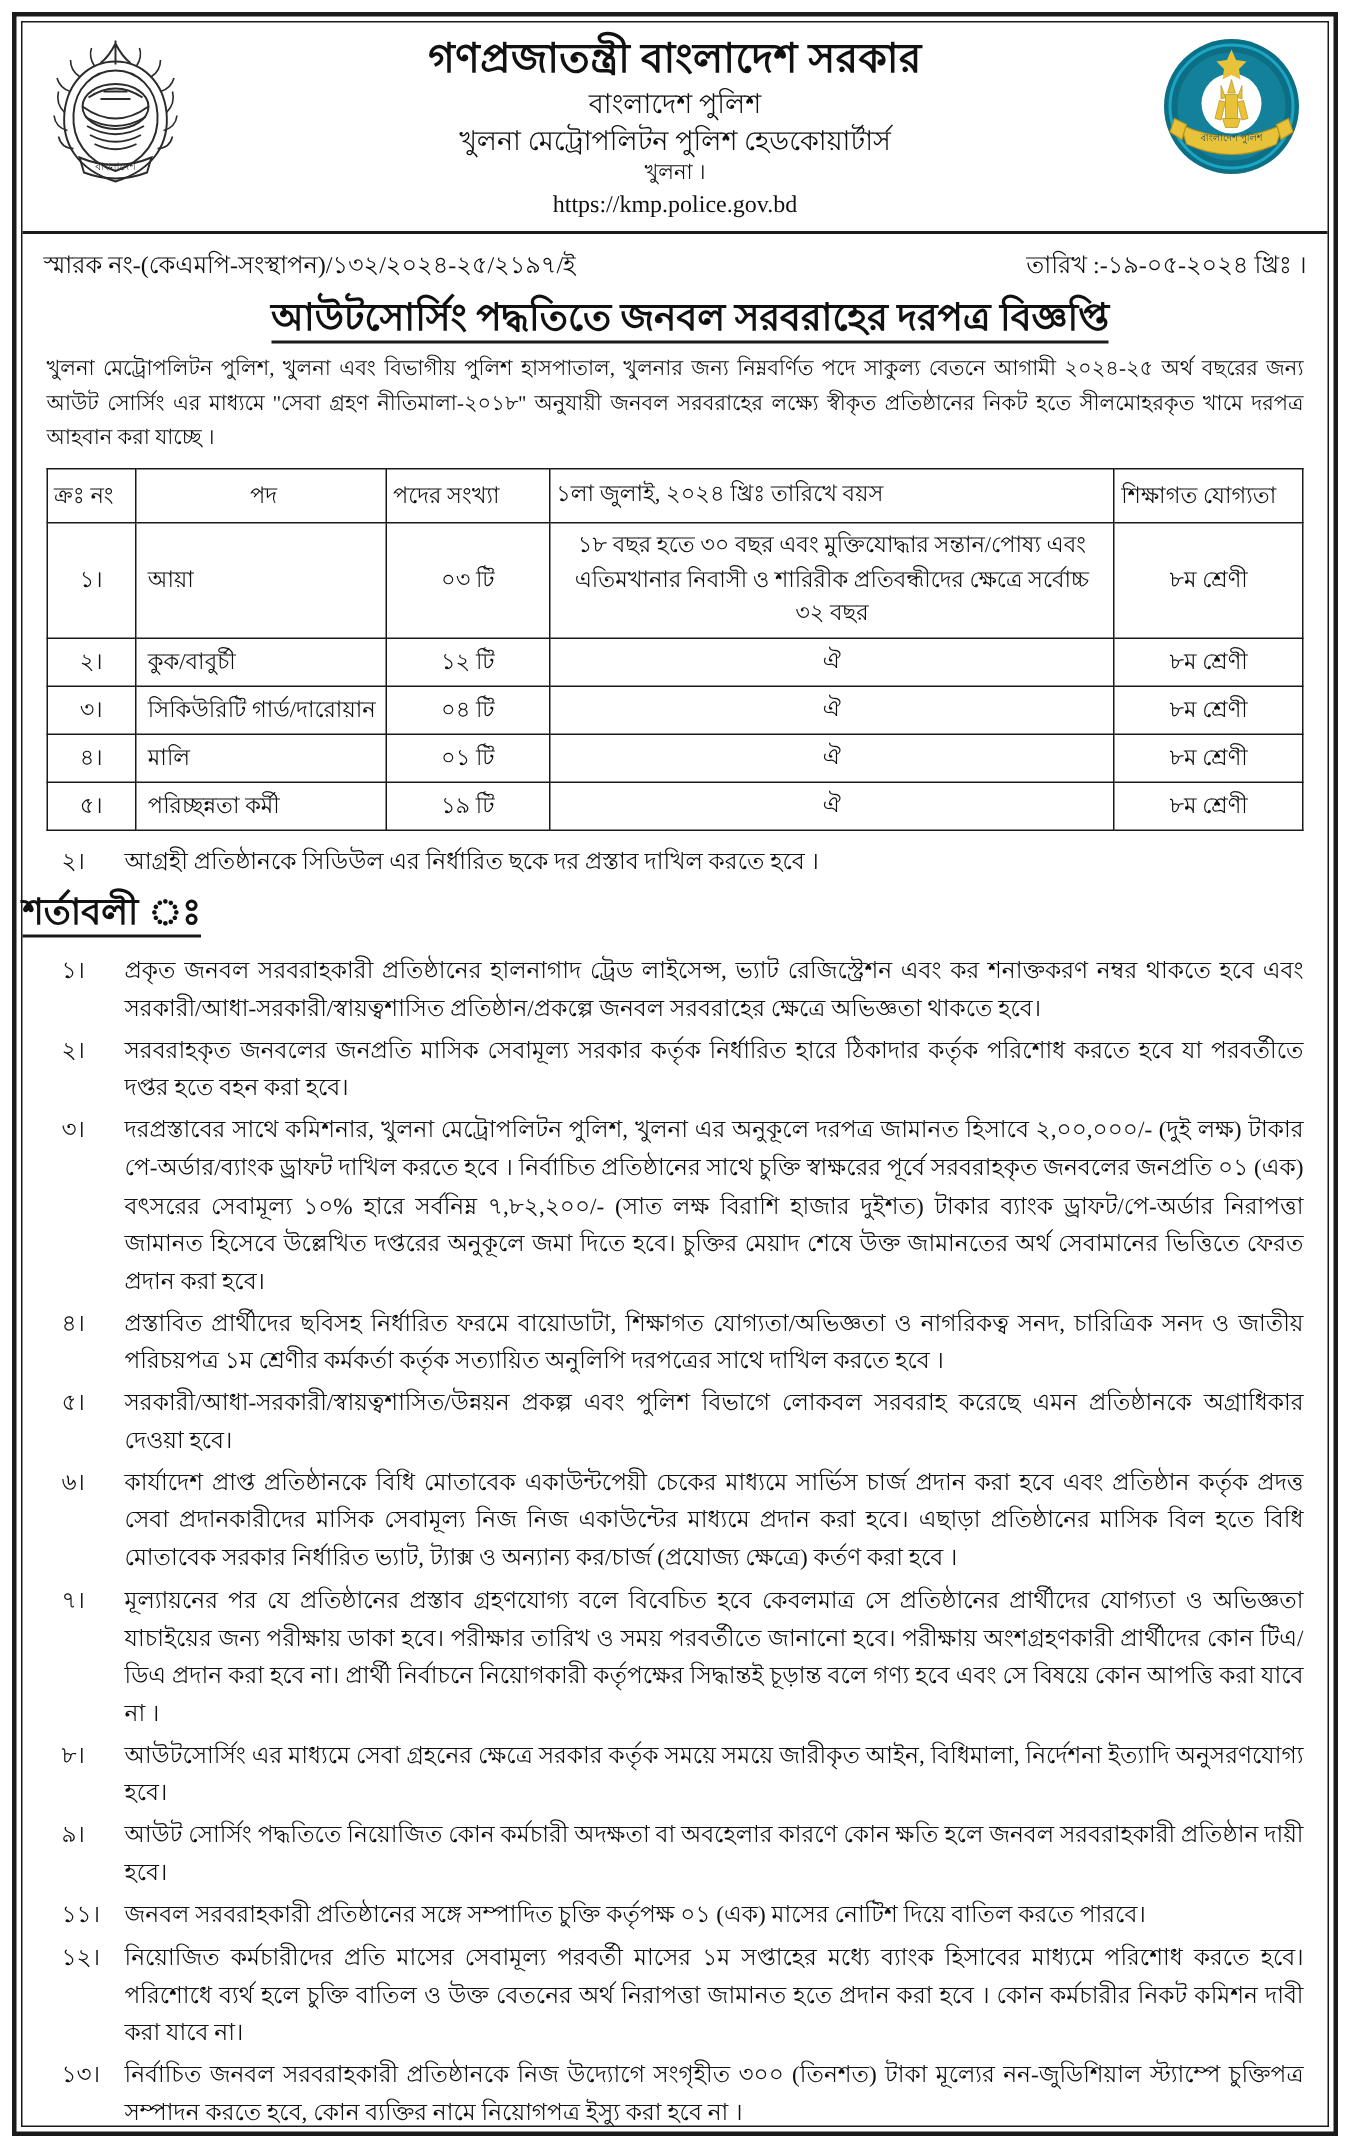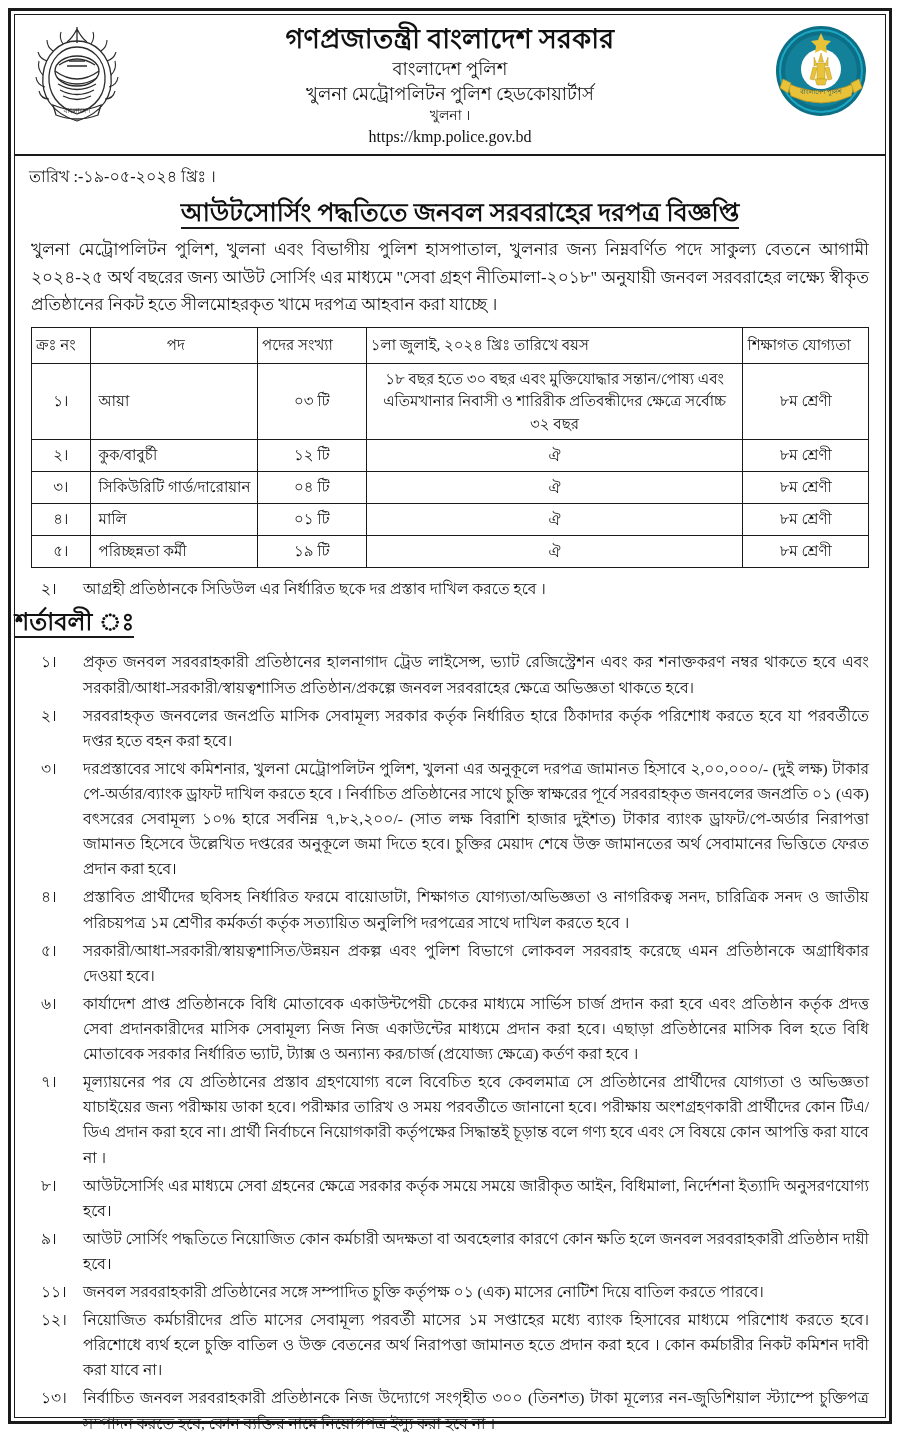--- a/index.html
+++ b/index.html
@@ -109,21 +109,21 @@
     line-height: 1.25;
   }
   .doc-title span {
     border-bottom: 2px solid #1a1a1a;
     padding-bottom: 1px;
     margin-left: 20px;
   }
   
   .intro {
     padding: 2px 16px 6px 16px;
-    font-size: 17px;
+    font-size: 14px;
     line-height: 1.62;
     text-align: justify;
   }
   
   .table-wrap {
     padding: 2px 16px 4px 16px;
   }
   table.posts {
     width: 100%;
     border-collapse: collapse;
@@ -240,20 +240,21 @@
             </g>
             <path d="M14 60 q34 16 68 0 l-4 13 q-30 14 -60 0 Z" fill="#e8c33a" stroke="#b8941f" stroke-width="0.8"></path>
             <path d="M10 56 l8 4 -3 10 -8 -5 Z" fill="#e8c33a" stroke="#b8941f" stroke-width="0.8"></path>
             <path d="M86 56 l-8 4 3 10 8 -5 Z" fill="#e8c33a" stroke="#b8941f" stroke-width="0.8"></path>
             <text x="48" y="71" font-size="6.5" text-anchor="middle" fill="#184f63" font-family="'Liberation Serif',serif">বাংলাদেশ পুলিশ</text>
           </svg>
         </div>
       </div>
 
       <div class="memo-row">
+        <div class="memo-no">স্মারক নং-(কেএমপি-সংস্থাপন)/১৩২/২০২৪-২৫/২১৯৭/ই</div>
         <div class="memo-date">তারিখ :-১৯-০৫-২০২৪ খ্রিঃ ।</div>
       </div>
 
       <div class="doc-title">
         <span>আউটসোর্সিং পদ্ধতিতে জনবল সরবরাহের দরপত্র বিজ্ঞপ্তি</span>
       </div>
 
       <div class="intro">খুলনা মেট্রোপলিটন পুলিশ, খুলনা এবং বিভাগীয় পুলিশ হাসপাতাল, খুলনার জন্য নিম্নবর্ণিত পদে সাকুল্য বেতনে আগামী ২০২৪-২৫ অর্থ বছরের জন্য আউট সোর্সিং এর মাধ্যমে ''সেবা গ্রহণ নীতিমালা-২০১৮'' অনুযায়ী জনবল সরবরাহের লক্ষ্যে স্বীকৃত প্রতিষ্ঠানের নিকট হতে সীলমোহরকৃত খামে দরপত্র আহবান করা যাচ্ছে ।</div>
 
       <div class="table-wrap">

